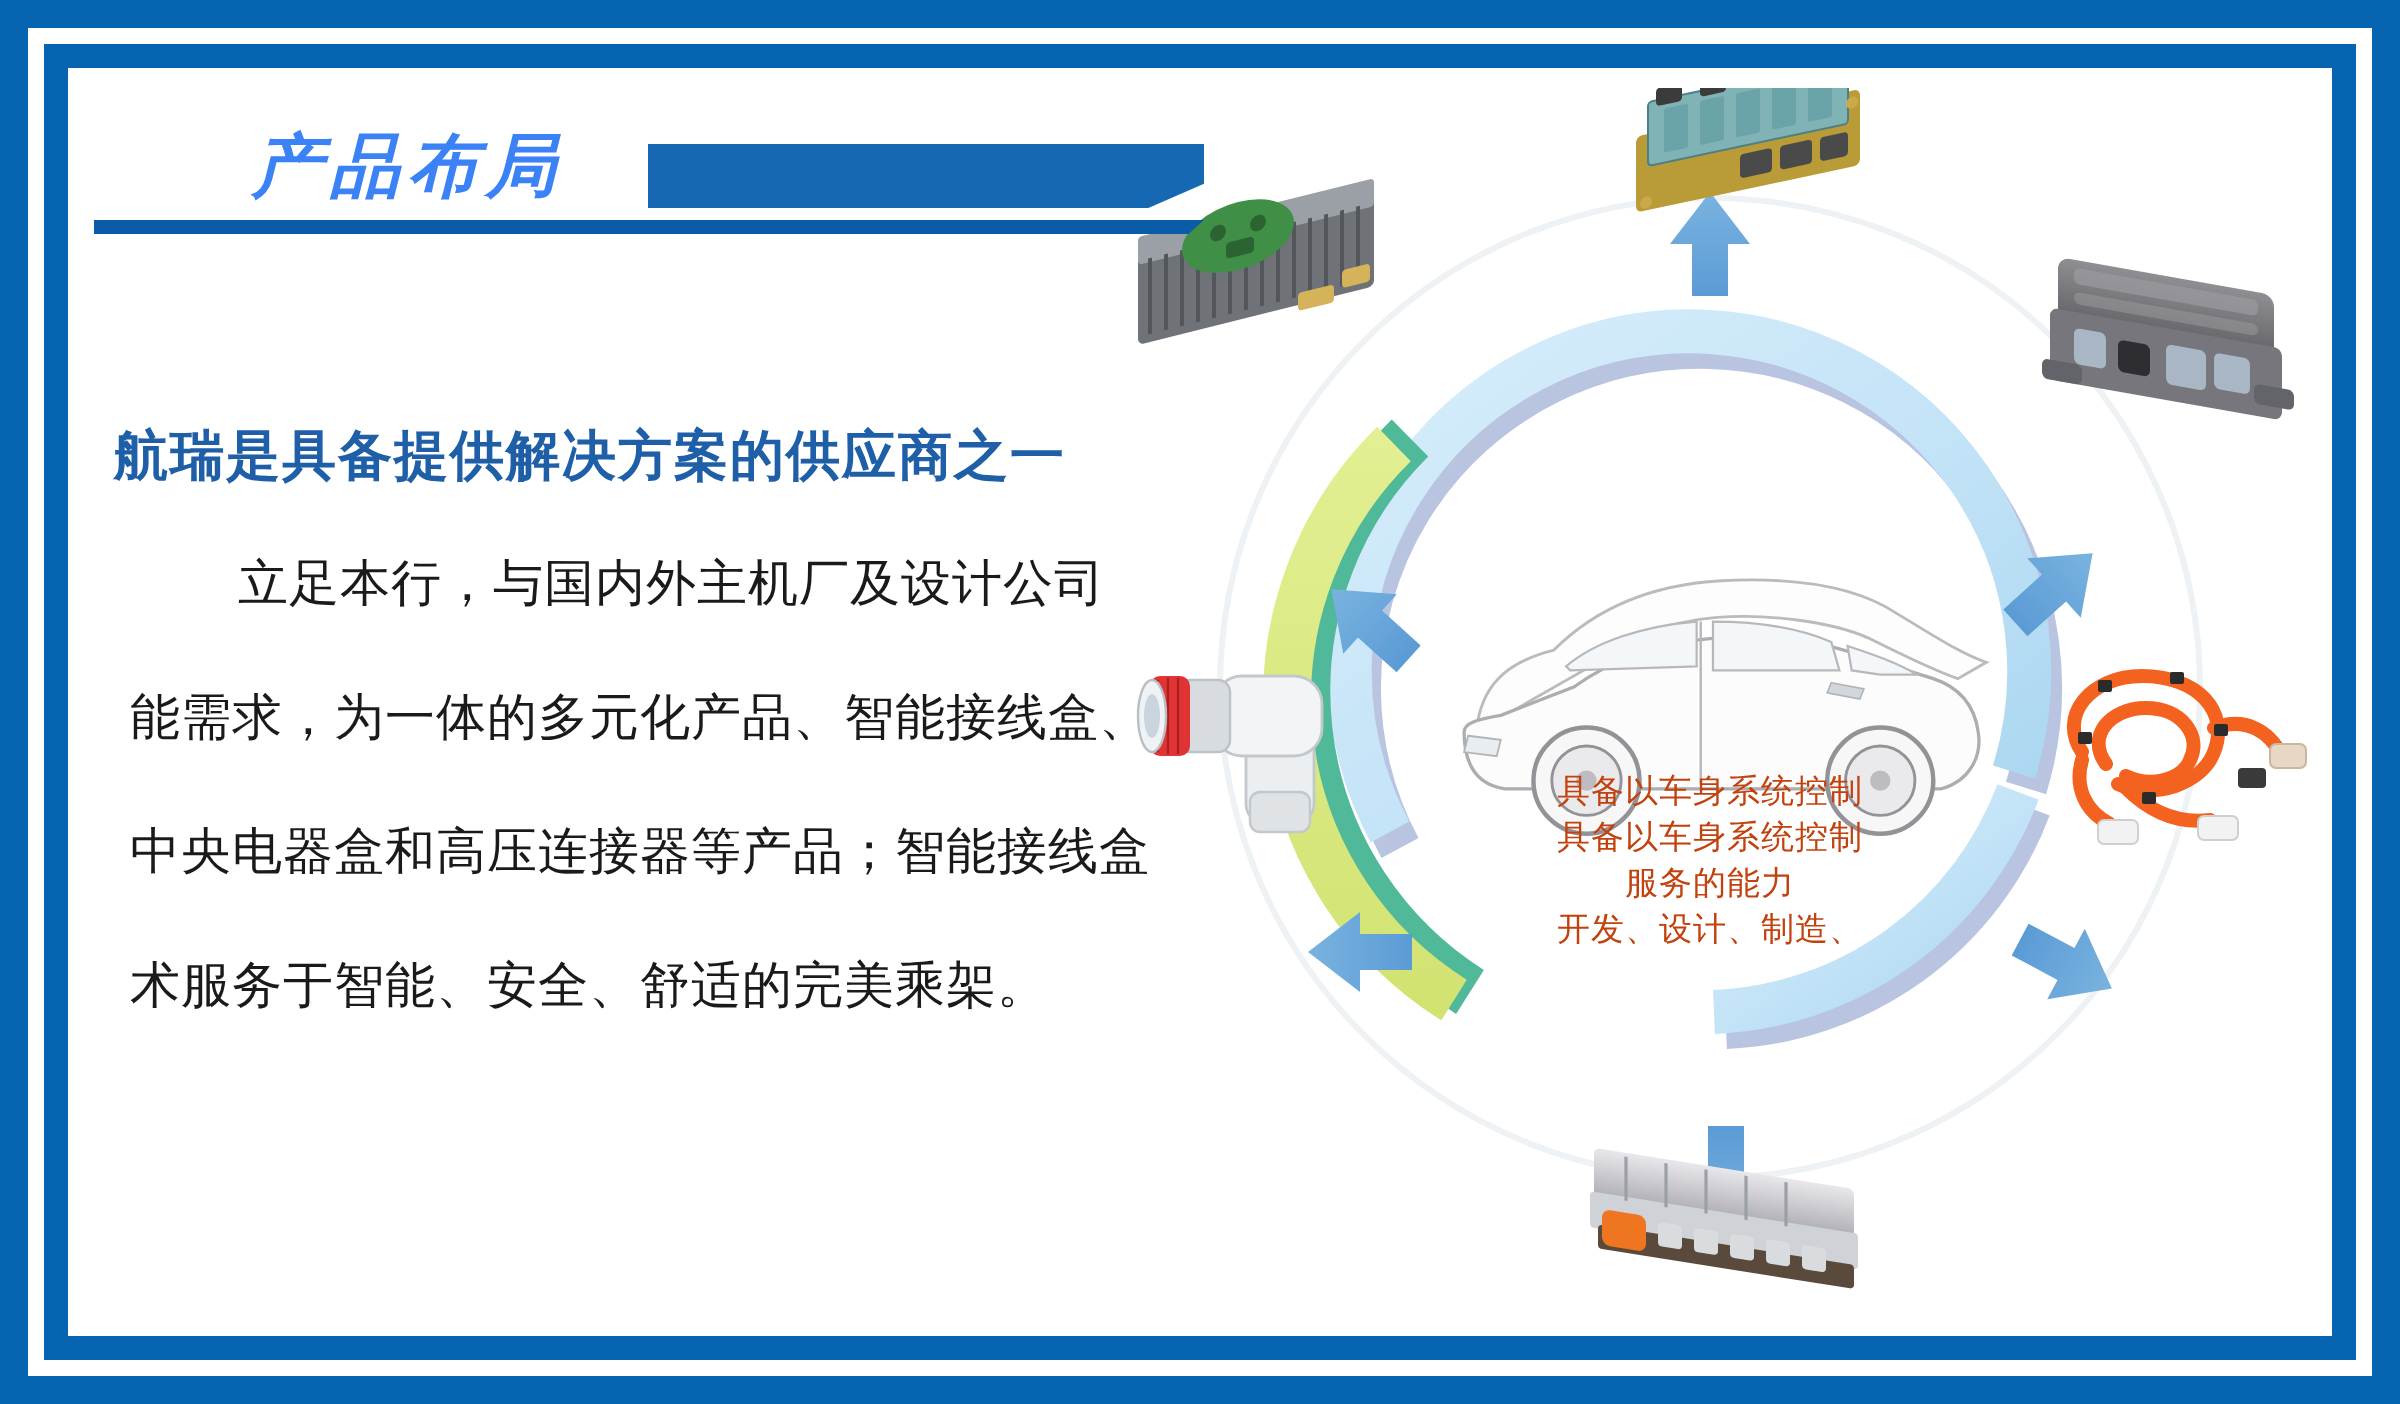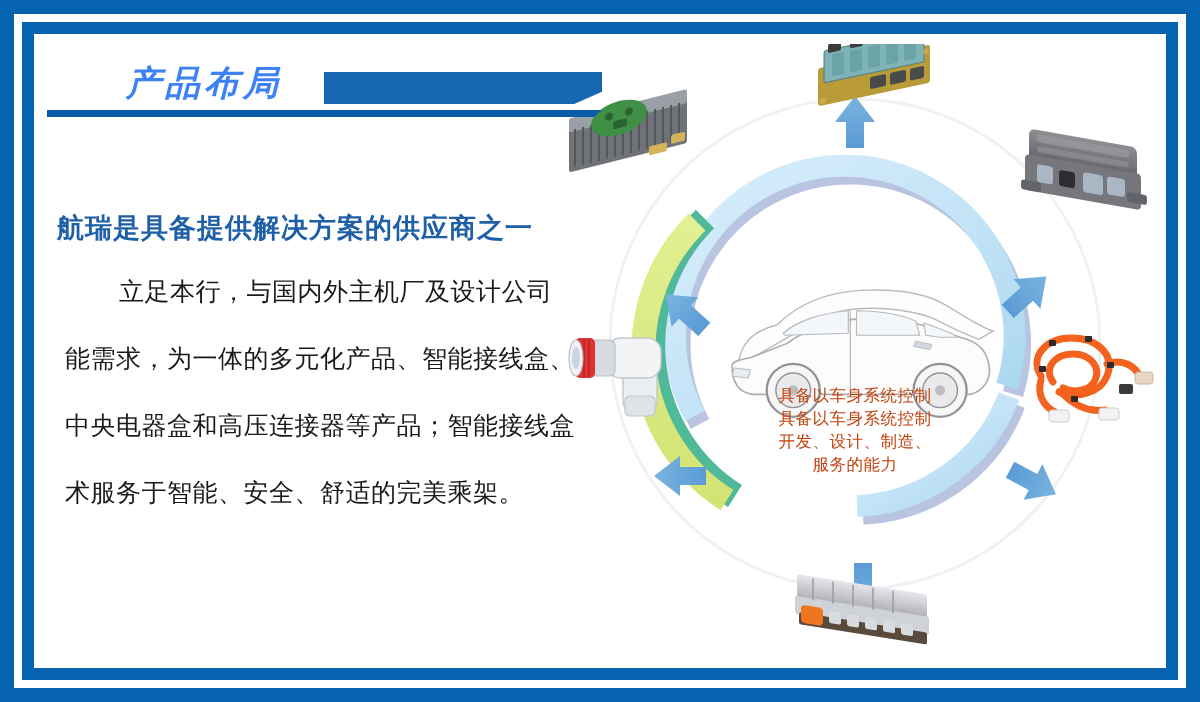--- a/index.html
+++ b/index.html
@@ -333,17 +333,17 @@
             <rect x="116" y="40" width="12" height="12" rx="2"></rect>
           </g>
           <rect x="16" y="38" width="22" height="18" rx="4" fill="#ef7520"></rect>
         </g>
       </g>
     </svg>
 
     <div class="center-caption">
       <div>具备以车身系统控制</div>
       <div>具备以车身系统控制</div>
+      <div>服务的能力</div>
       <div>开发、设计、制造、</div>
-      <div>服务的能力</div>
     </div>
   </div>
 </div>
 
 </body></html>

